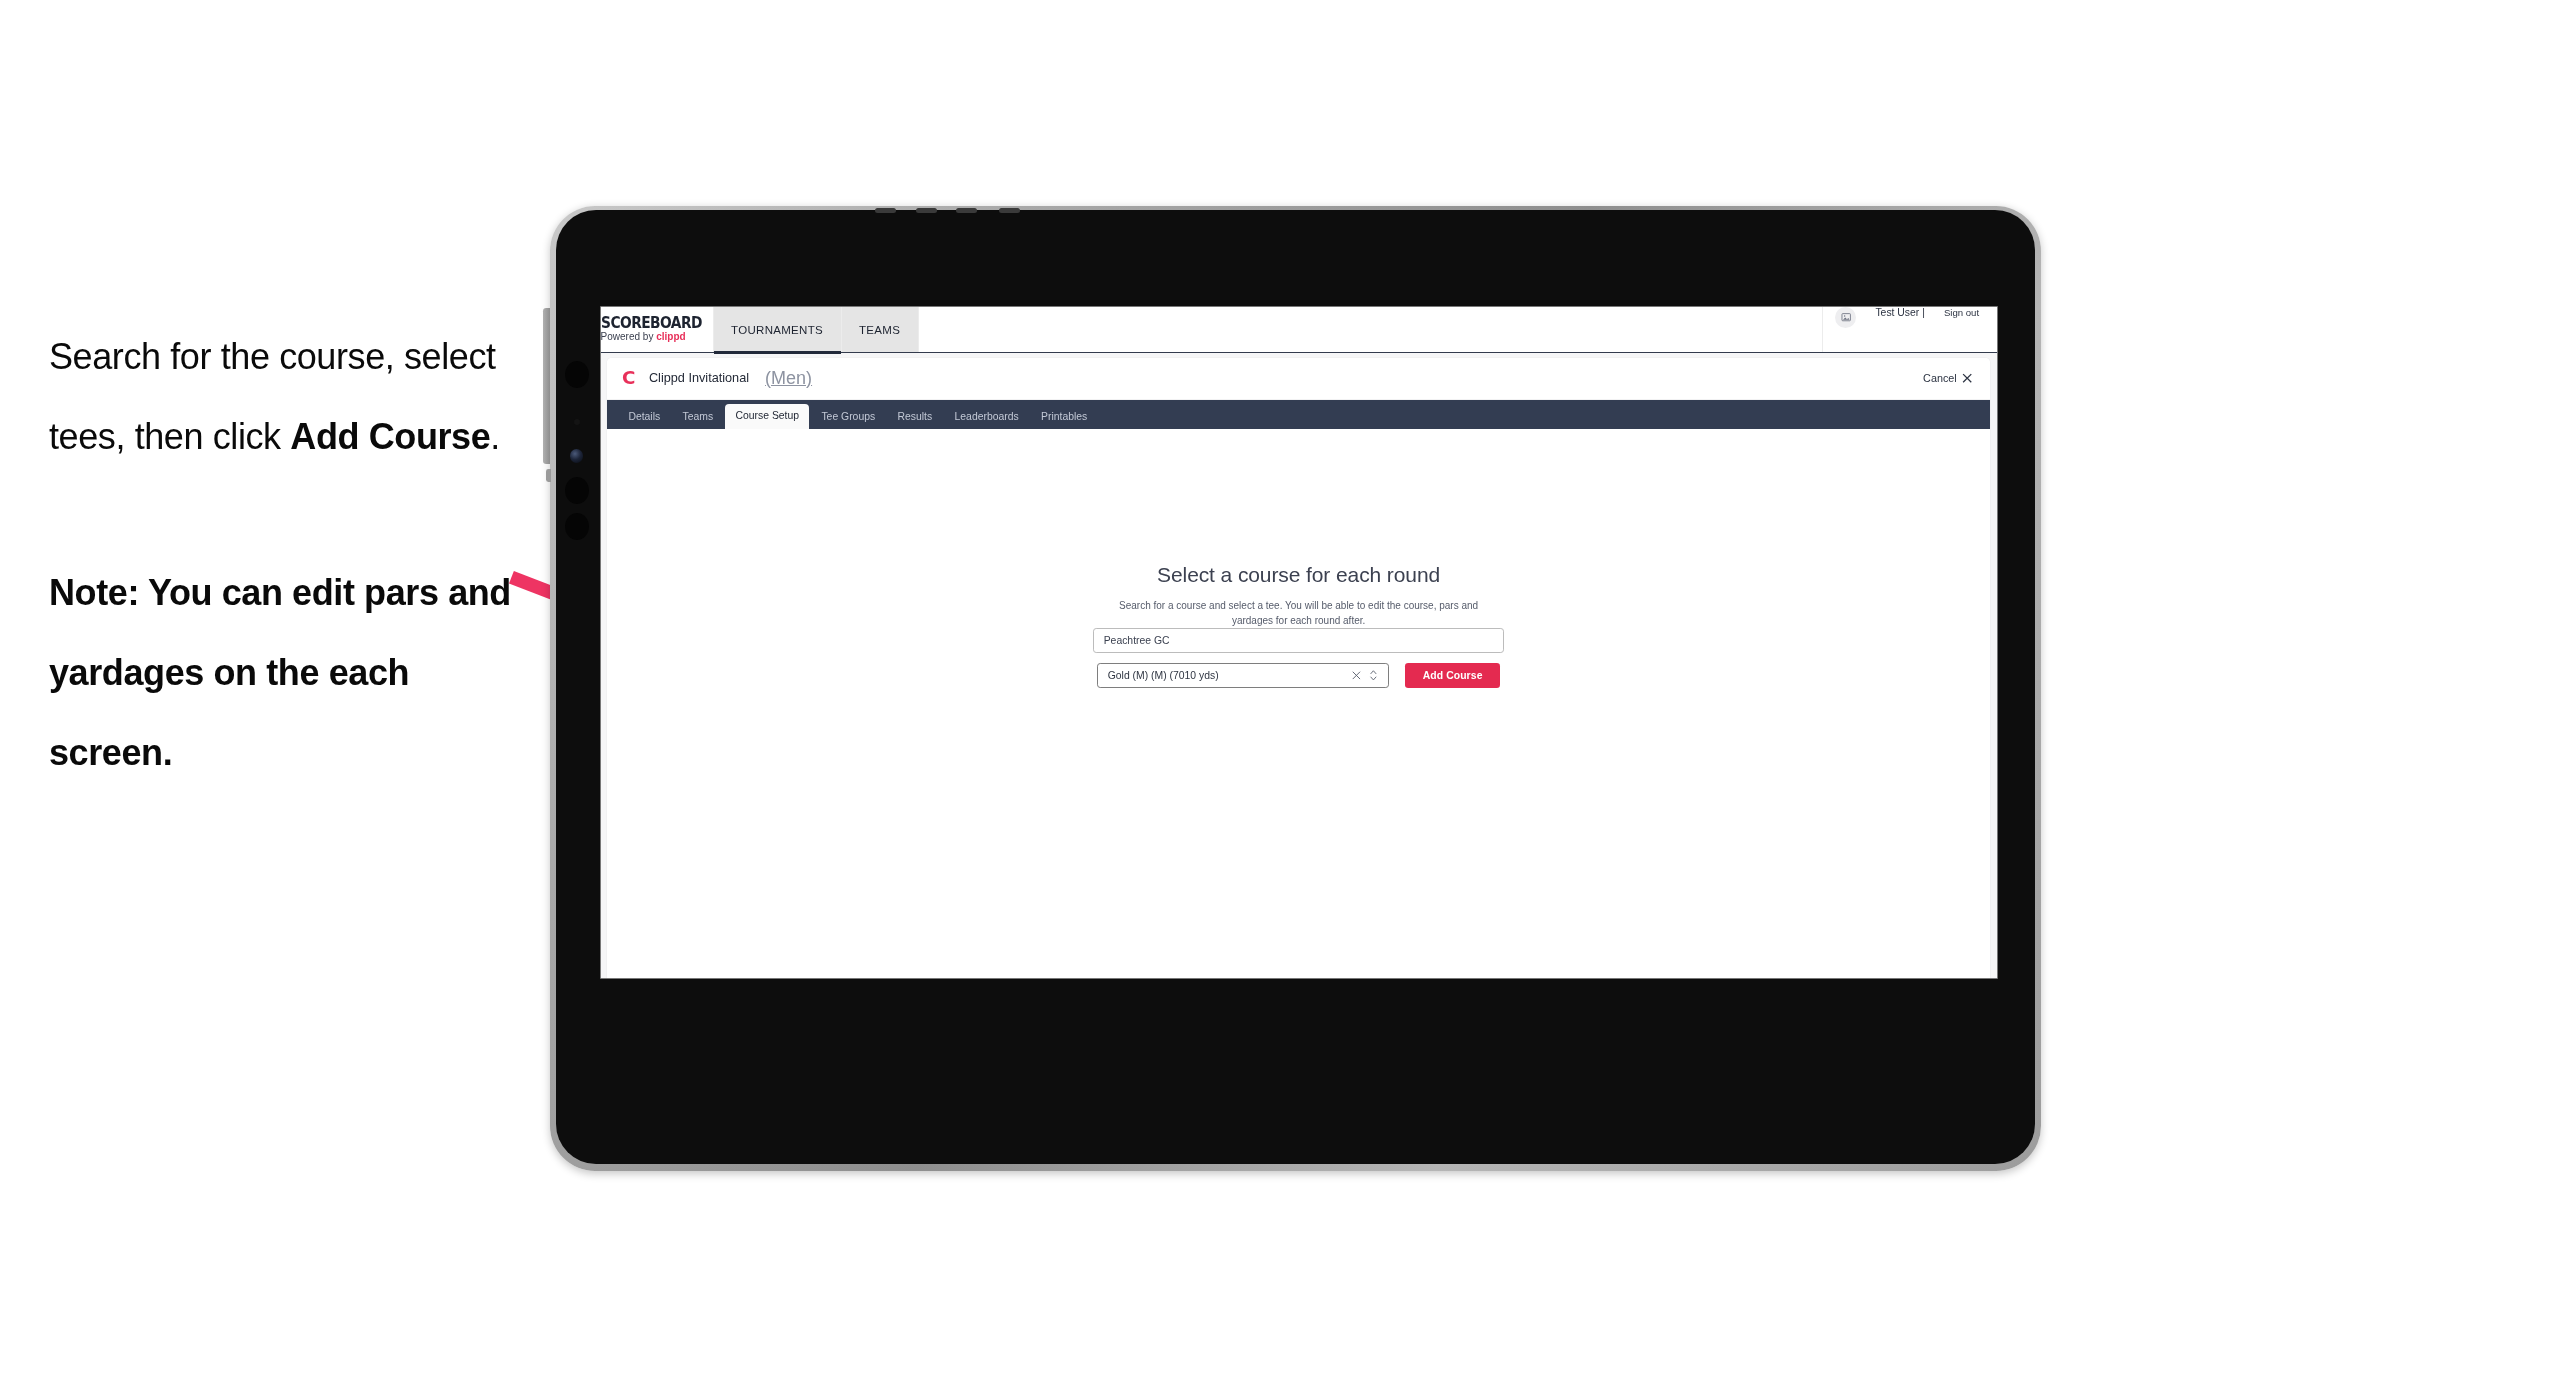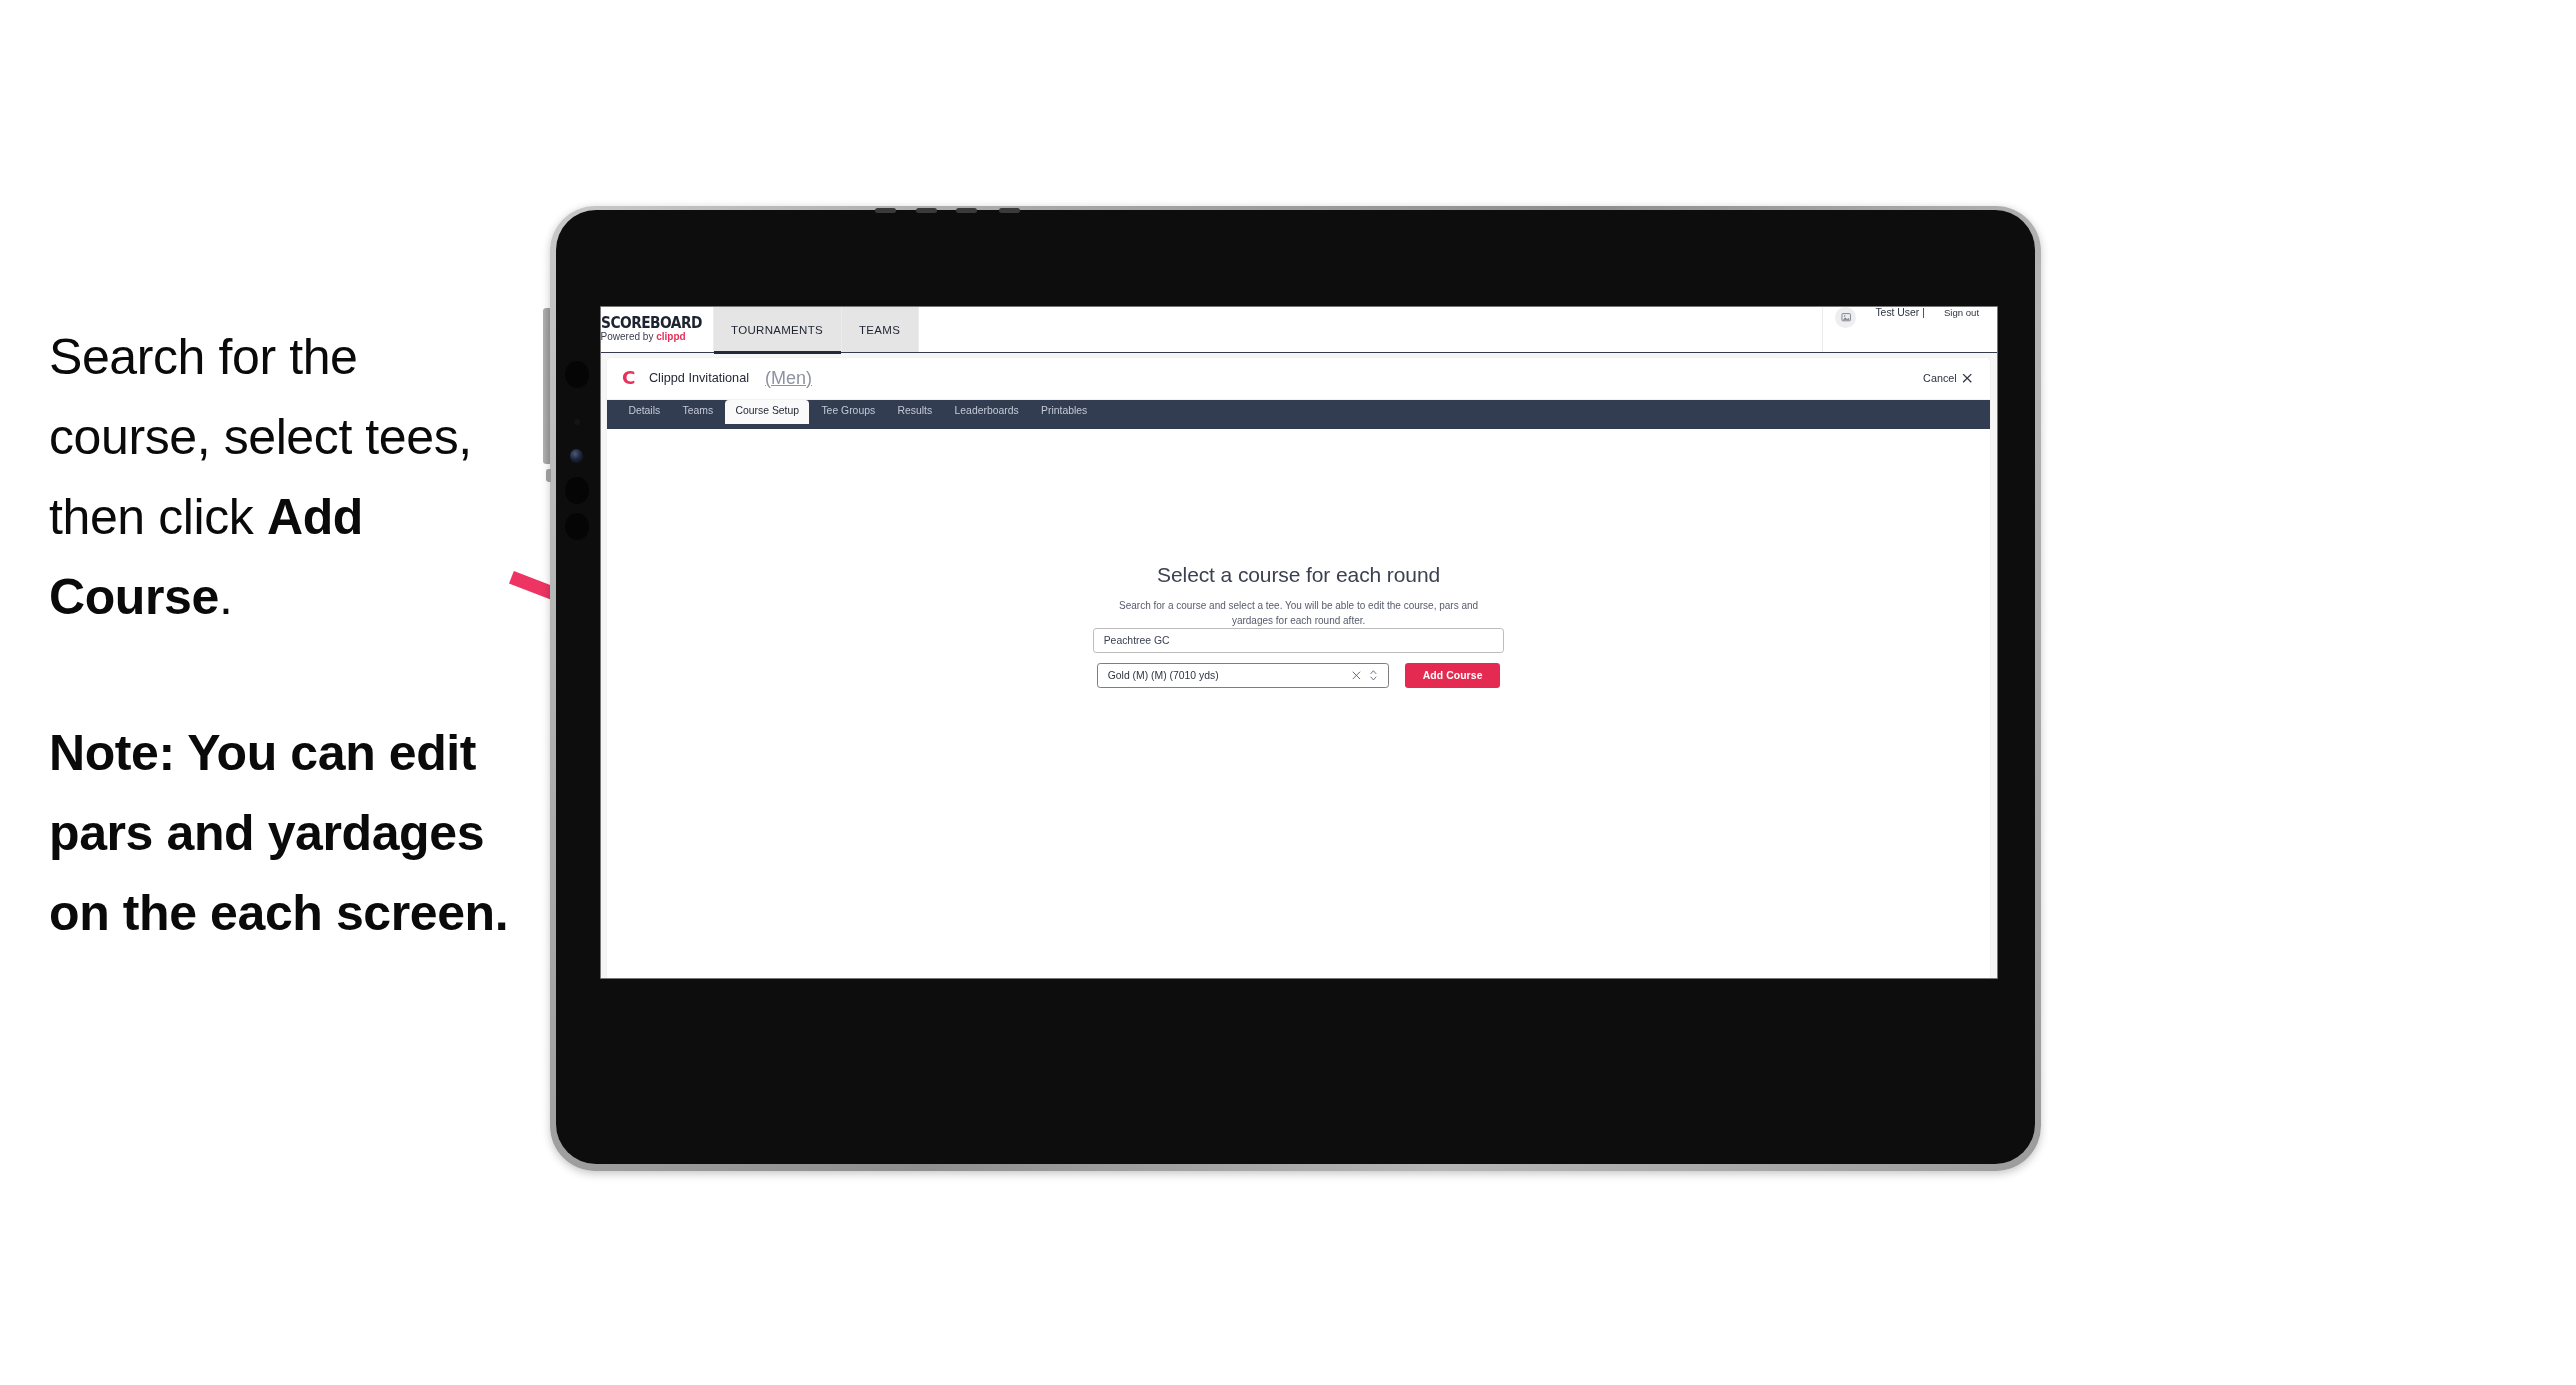--- a/index.html
+++ b/index.html
@@ -17,21 +17,21 @@
 
   
   #instructions {
     position: absolute;
     left: 49px;
     top: 317px;
     width: 478px;
   }
   .instr-para {
     font-family: "Liberation Sans", sans-serif;
-    font-size: 50px;
+    font-size: 36px;
     line-height: 80px;
     color: #0a0a0a;
     letter-spacing: -0.4px;
     margin: 0;
   }
   .instr-para.note {
     font-weight: bold;
     margin-top: 76px;
   }
   .instr-strong {
@@ -267,21 +267,21 @@
   #cancel-label {
     font-size: 10.8px;
     color: #2c3342;
   }
 
   
   #subnav {
     height: 29px;
     background: #333d52;
     display: flex;
-    align-items: flex-start;
+    align-items: flex-end;
     padding-left: 11px;
     gap: 1.6px;
   }
   .subnav-tab {
     font-size: 10.4px;
     color: #c3c9d6;
     padding: 5.6px 10.4px 6.4px 10.4px;
     border-radius: 4px 4px 0 0;
     cursor: pointer;
     white-space: nowrap;

